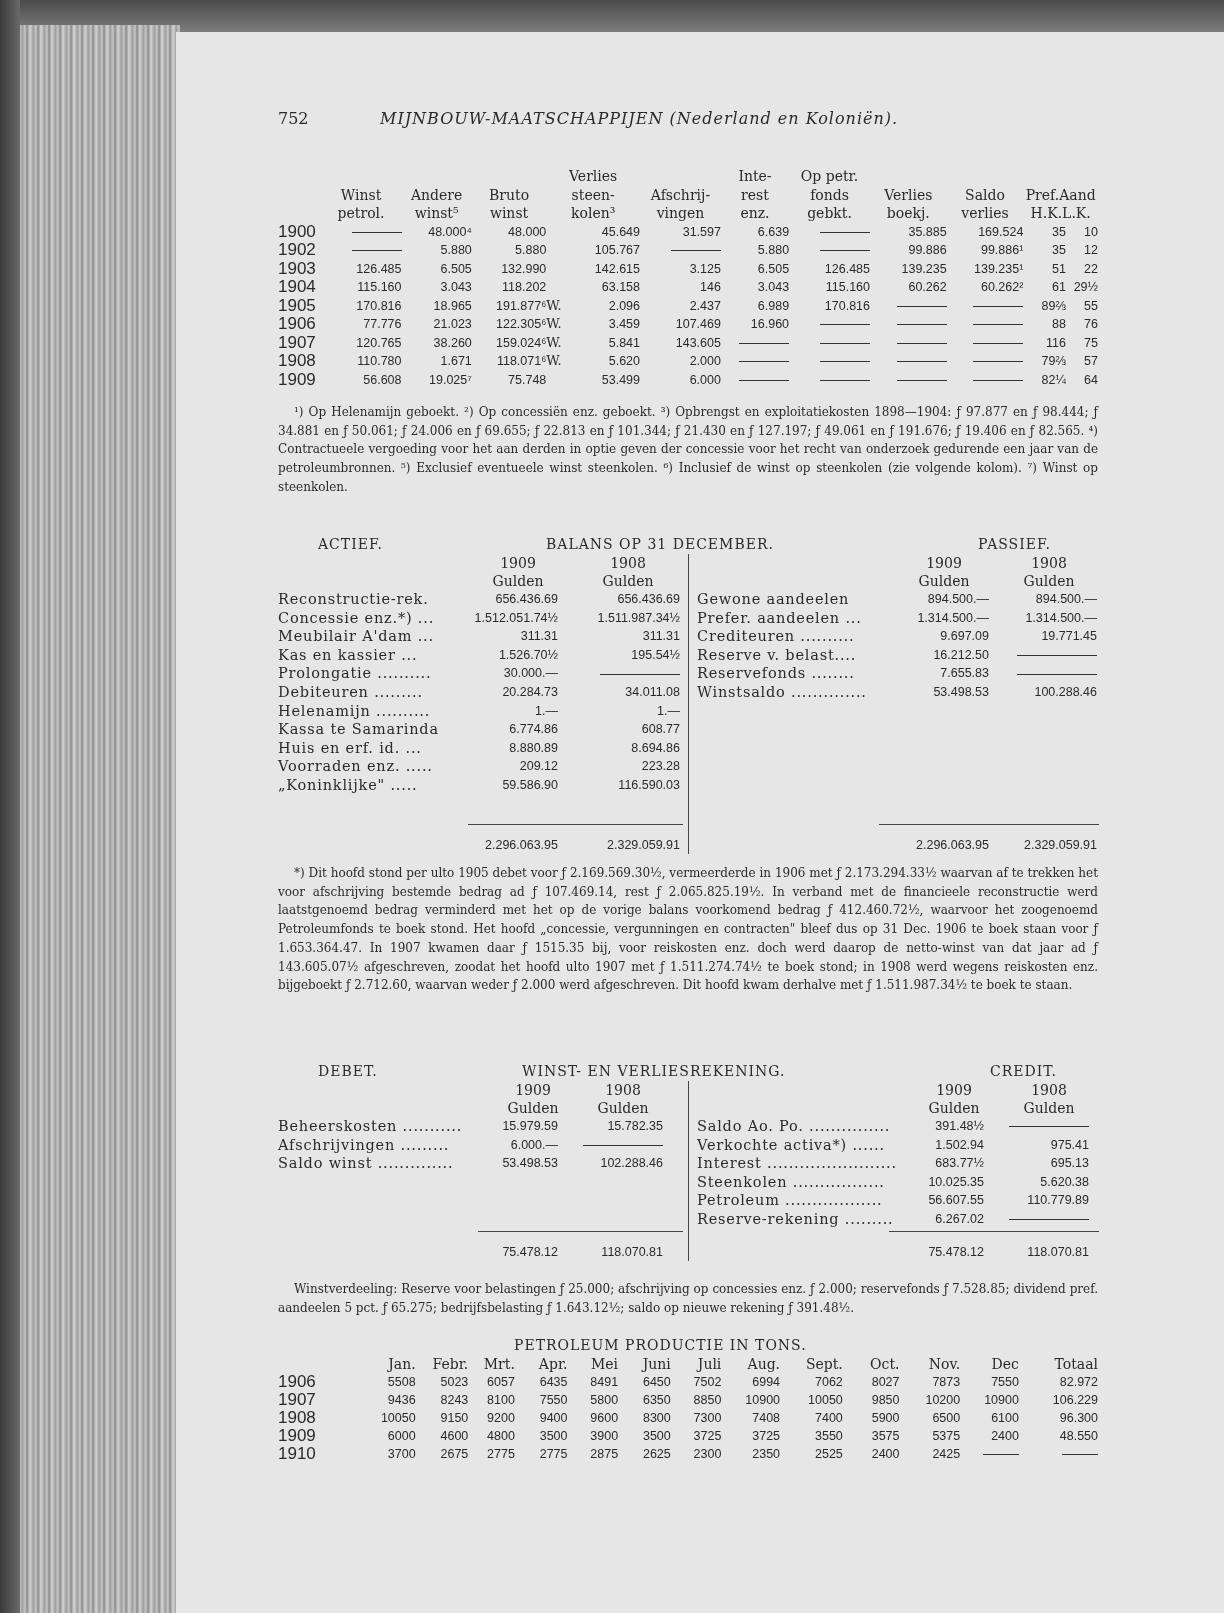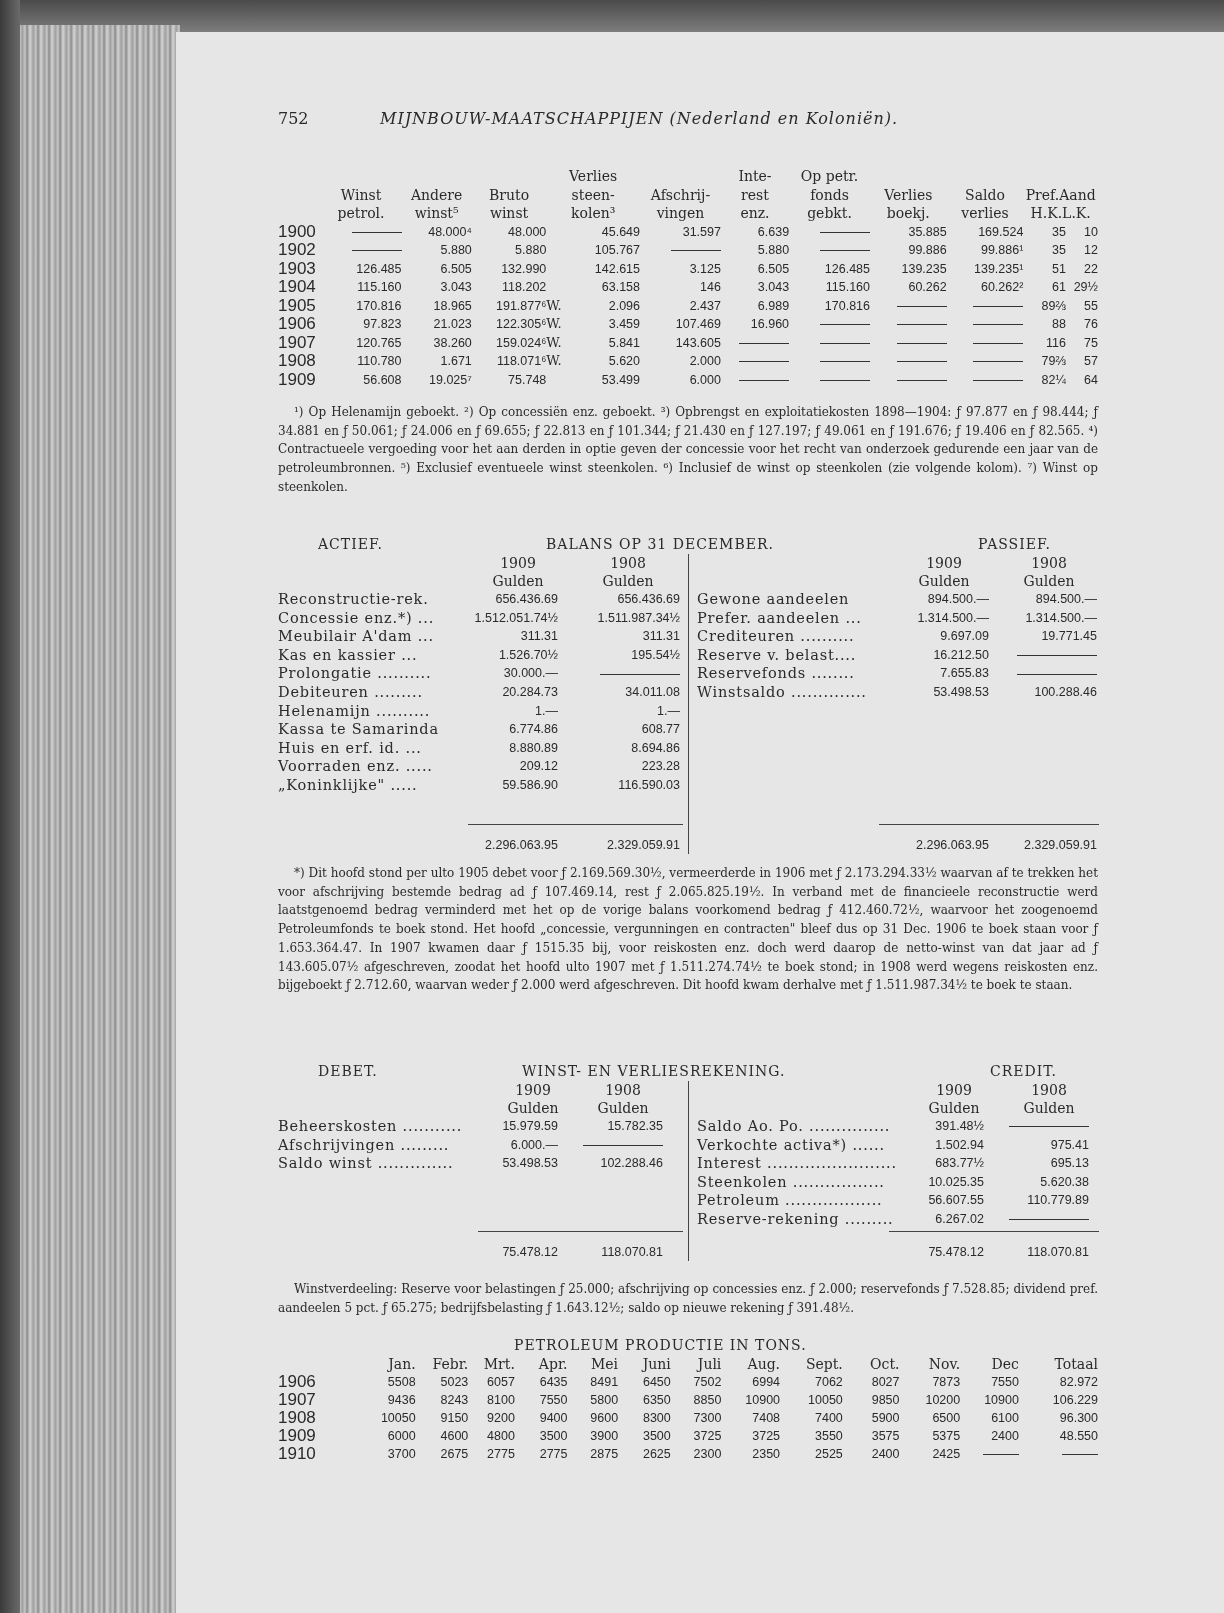--- a/index.html
+++ b/index.html
@@ -181,21 +181,21 @@
           <td class="num">2.437</td>
           <td class="num">6.989</td>
           <td class="num">170.816</td>
           <td class="num"><span class="dash"></span></td>
           <td class="num"><span class="dash"></span></td>
           <td class="num">89⅔</td>
           <td class="num">55</td>
         </tr>
         <tr>
           <td class="yr">1906</td>
-          <td class="num">97.823</td>
+          <td class="num">77.776</td>
           <td class="num">21.023</td>
           <td class="num">122.305⁶</td>
           <td>W.</td>
           <td class="num">3.459</td>
           <td class="num">107.469</td>
           <td class="num">16.960</td>
           <td class="num"><span class="dash"></span></td>
           <td class="num"><span class="dash"></span></td>
           <td class="num"><span class="dash"></span></td>
           <td class="num">88</td>

